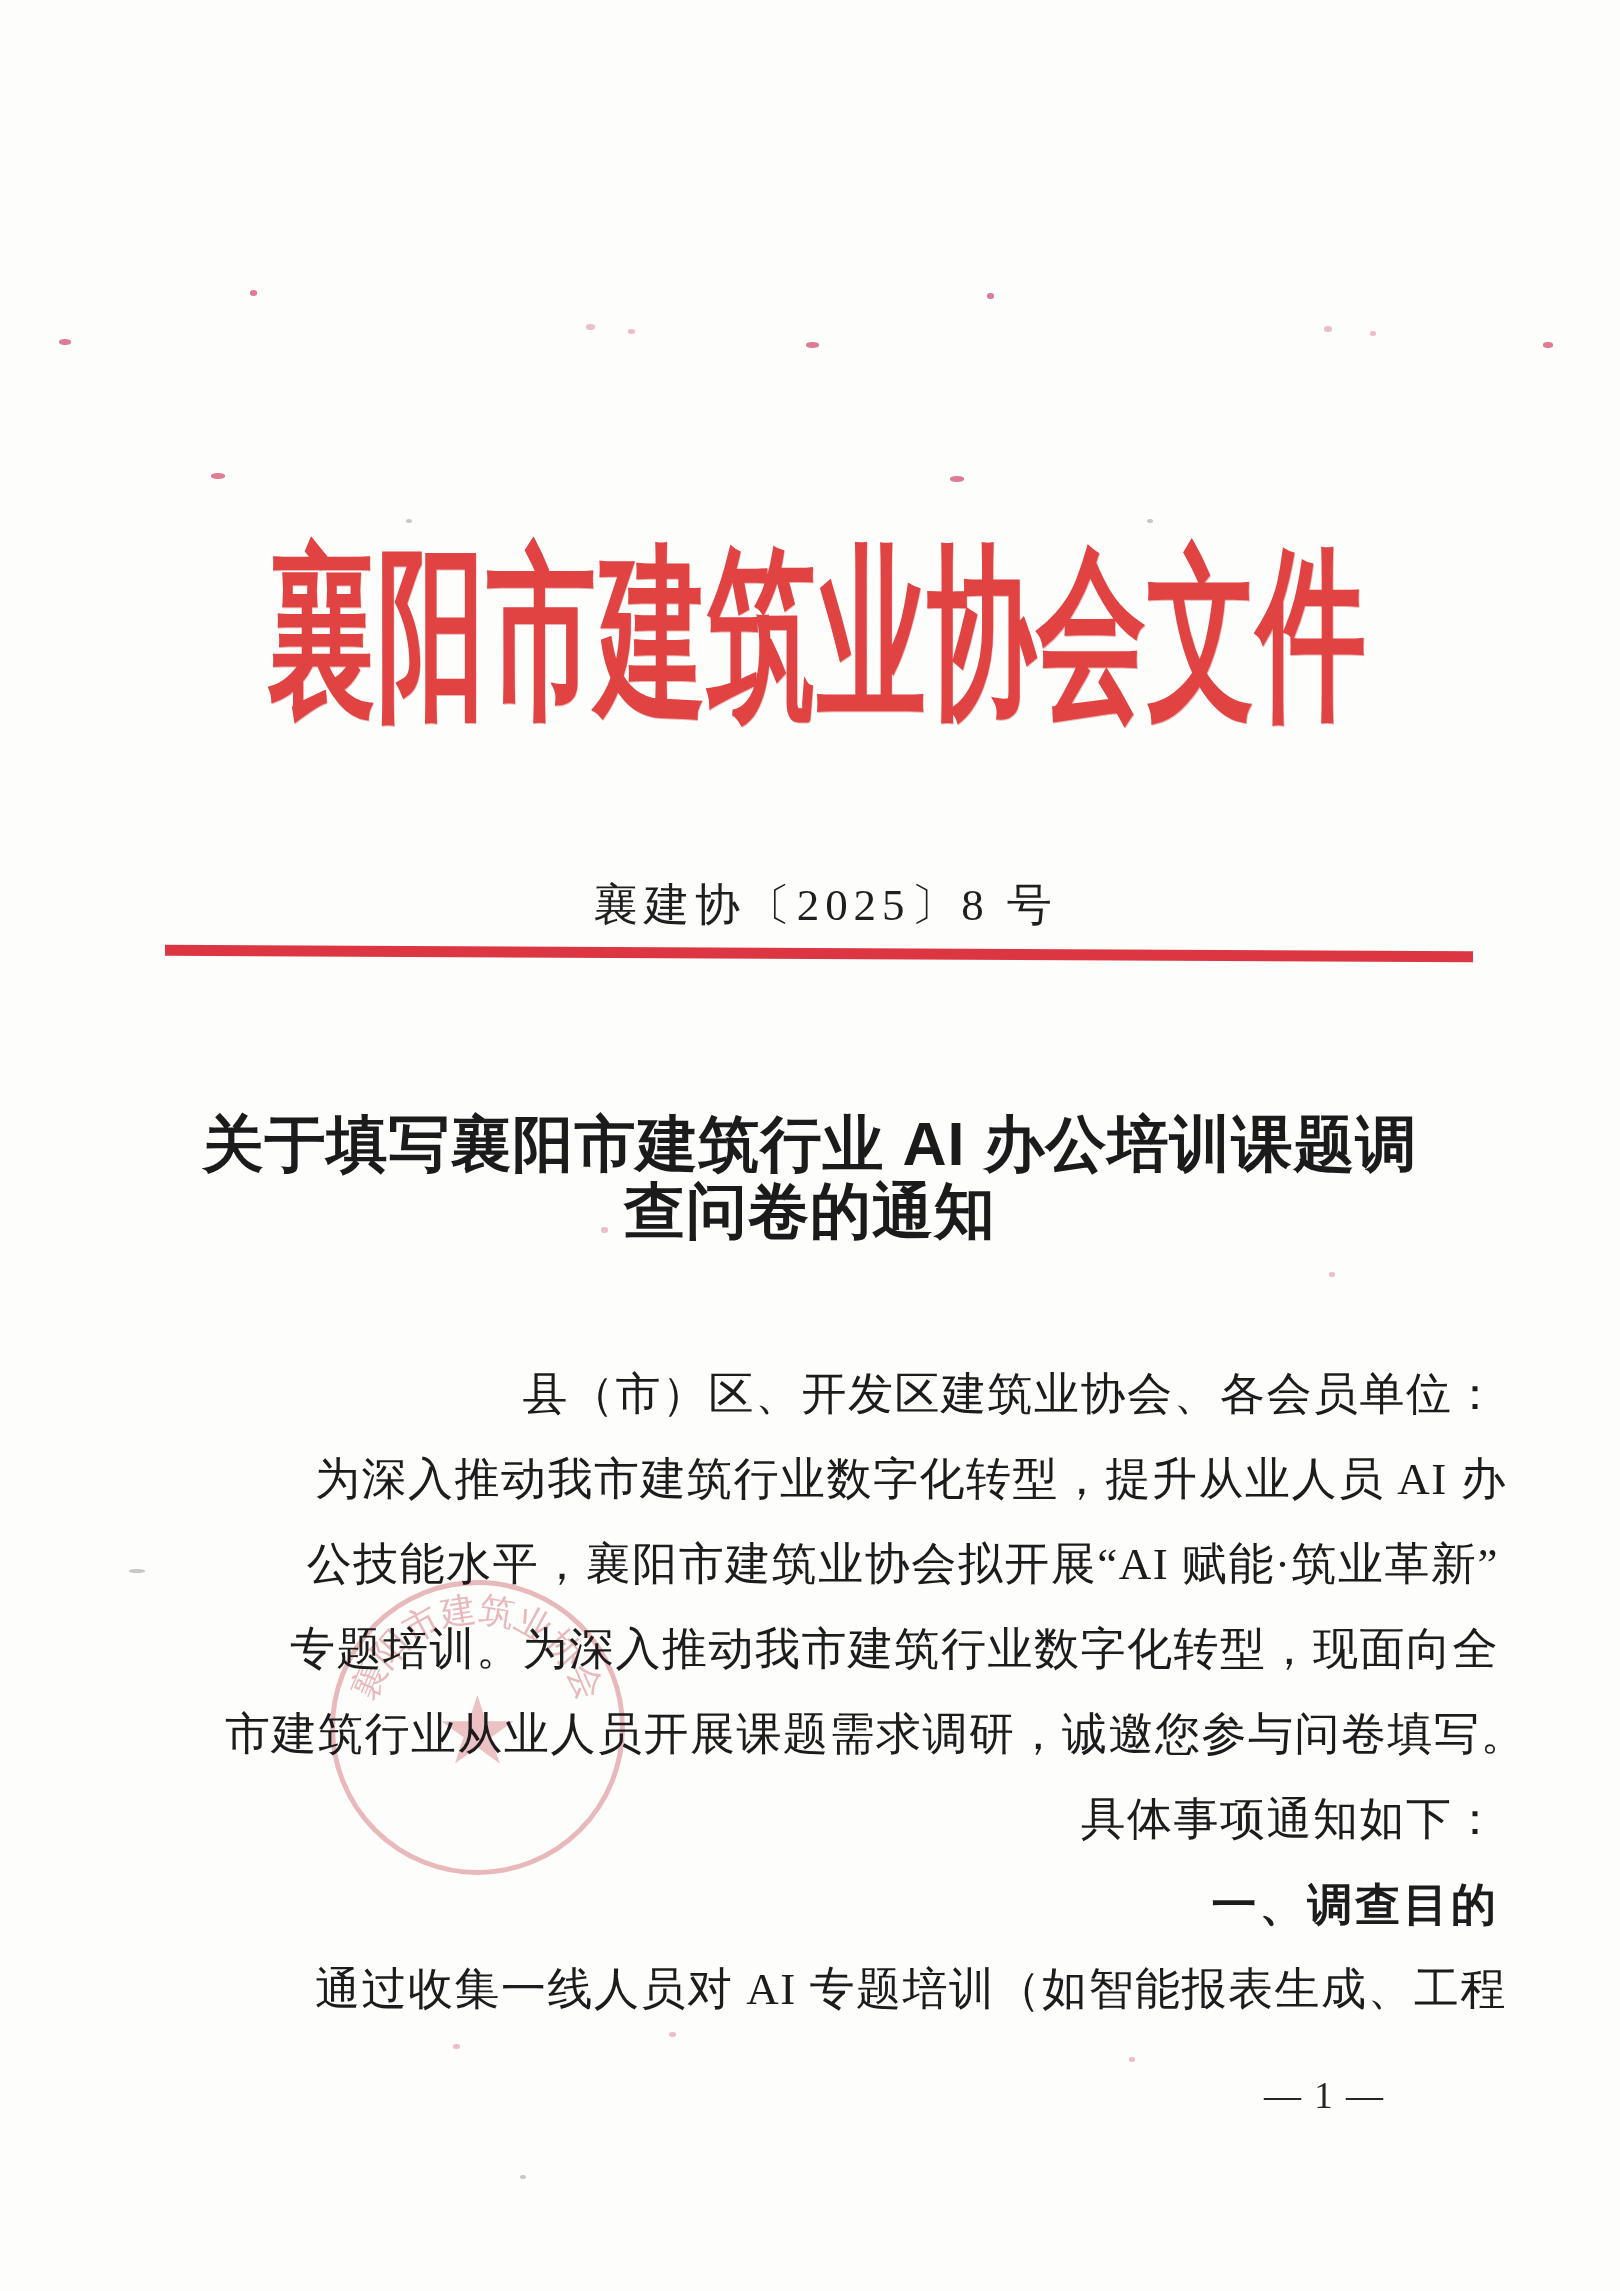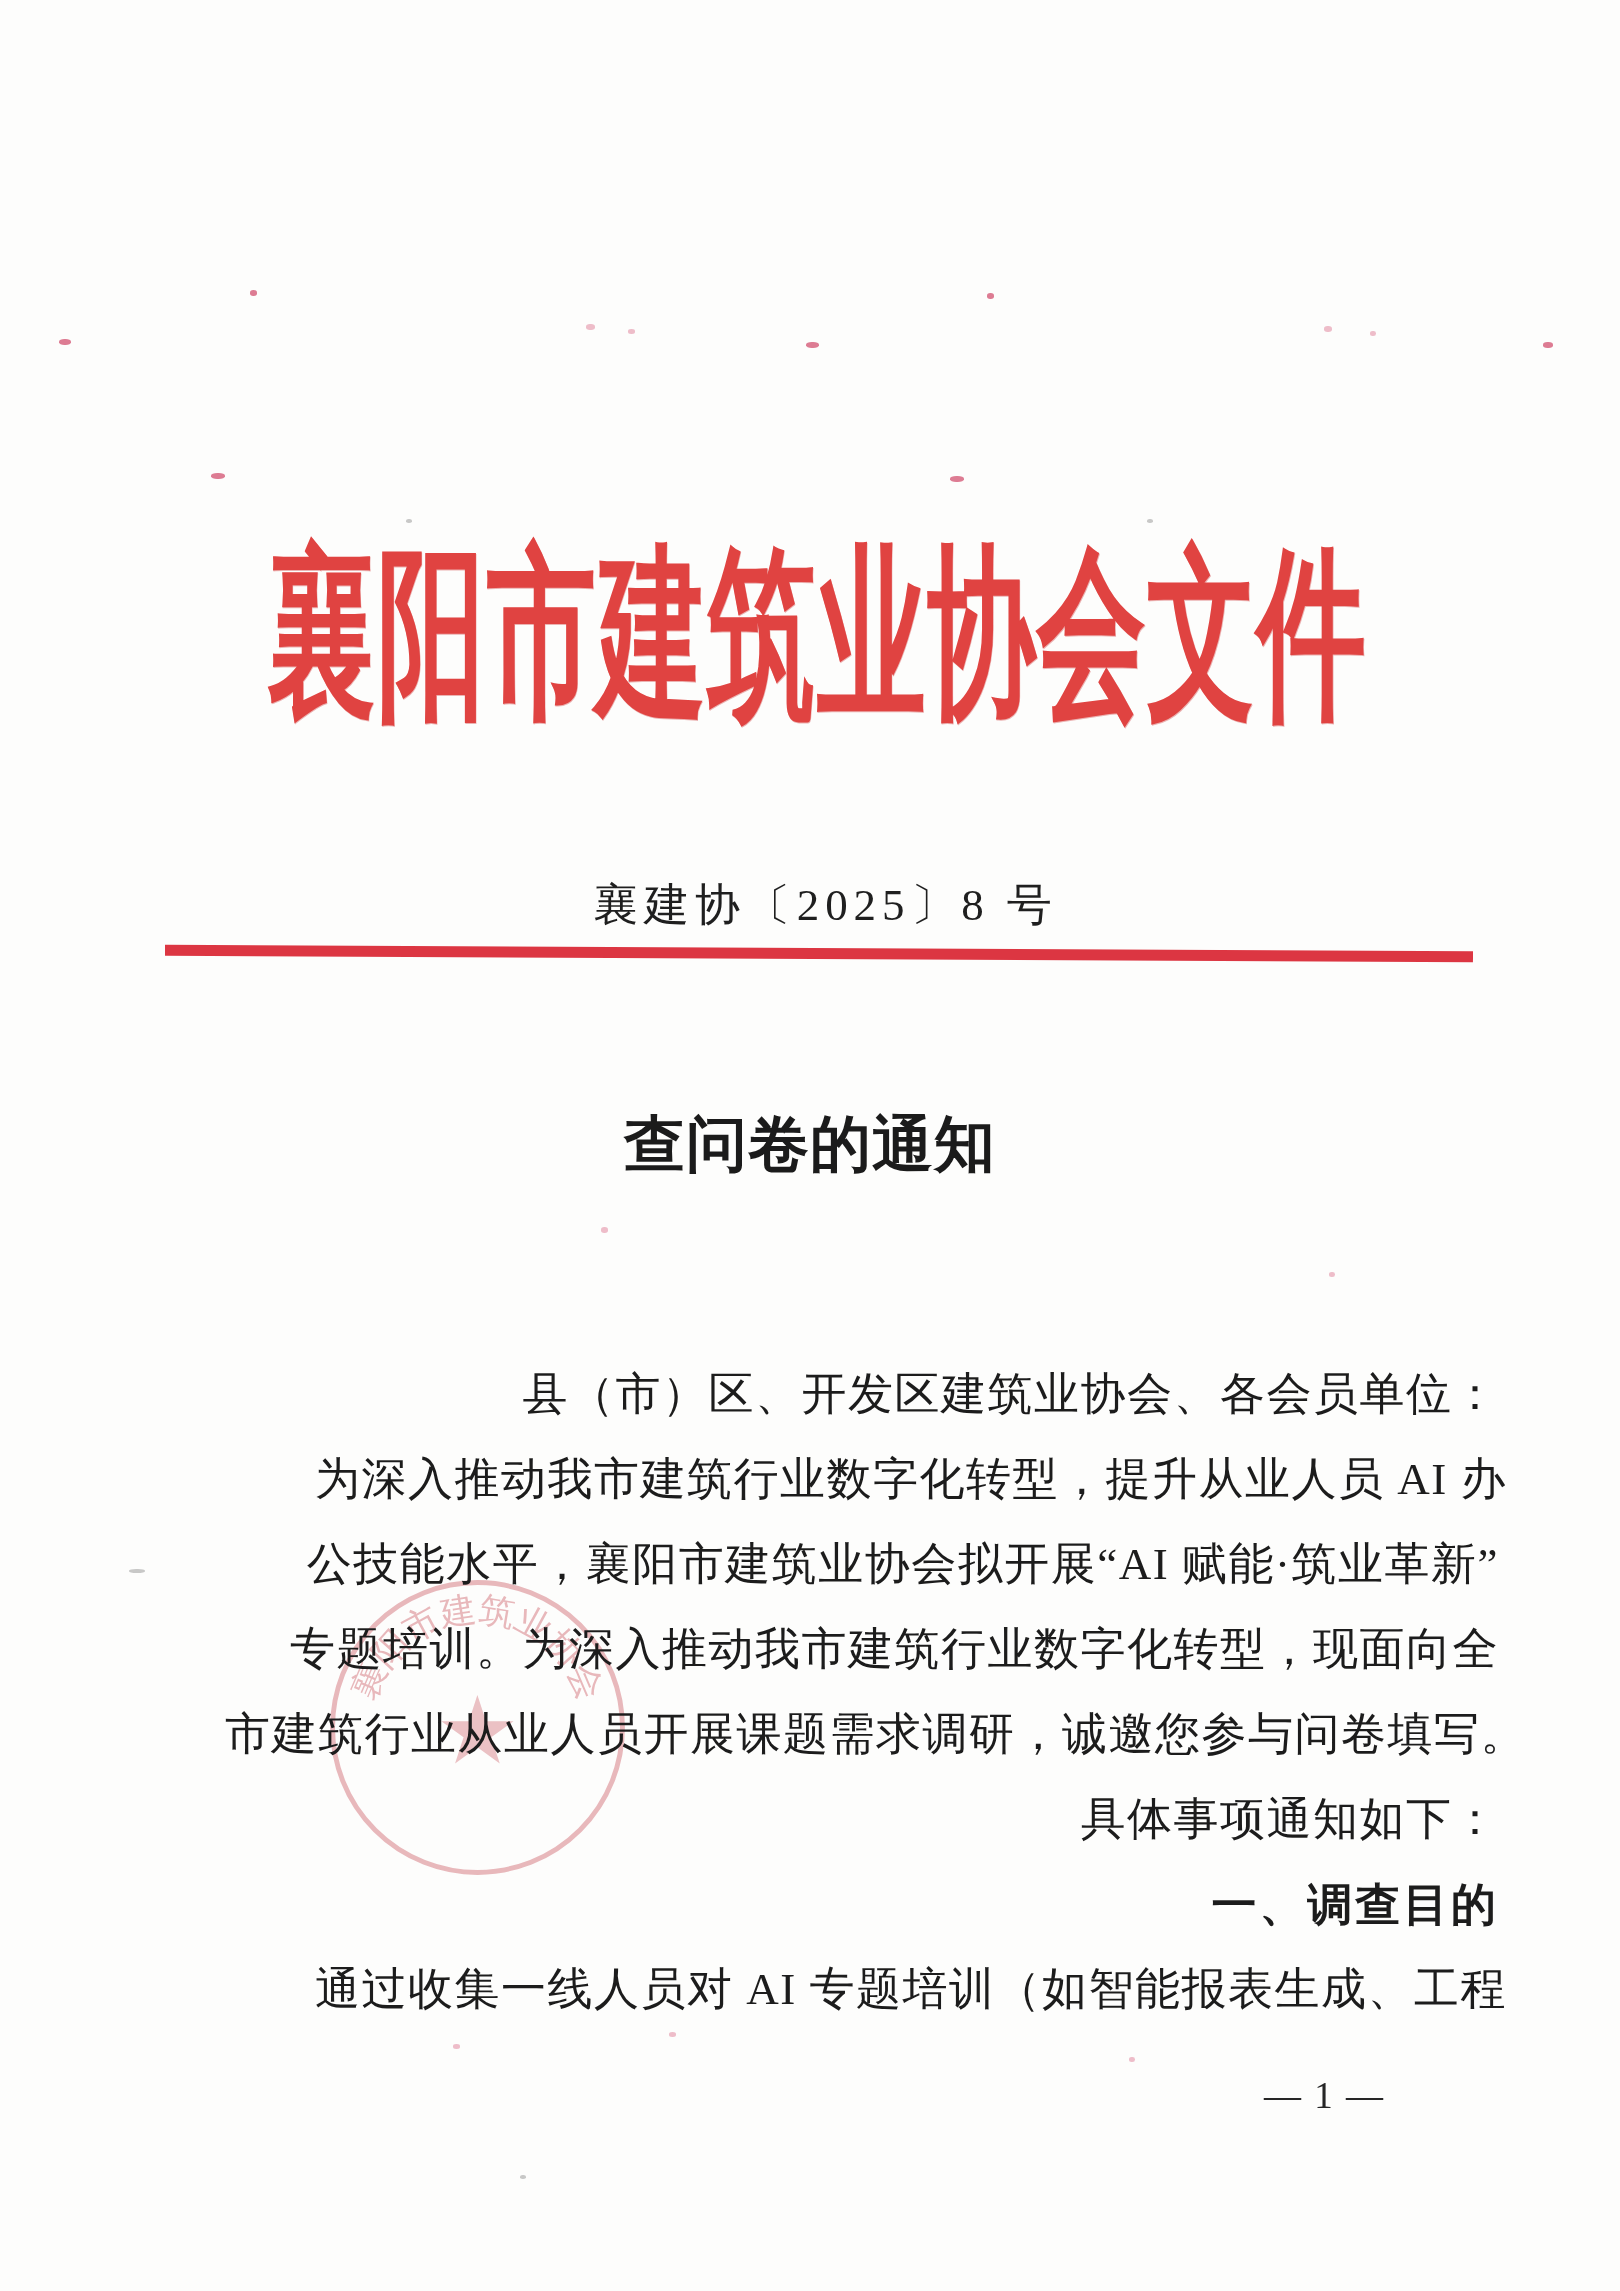--- a/index.html
+++ b/index.html
@@ -80,20 +80,21 @@
 
 <div class="page">
 
   <div class="masthead">襄阳市建筑业协会文件</div>
 
   <div class="doc-number">襄建协〔2025〕8 号</div>
 
   <div class="red-rule"></div>
 
   <div class="notice-title">
+    <div>关于填写襄阳市建筑行业 AI 办公培训课题调</div>
     <div>查问卷的通知</div>
   </div>
 
   <svg class="seal" viewBox="0 0 340 340">
     <circle cx="170" cy="170" r="148" fill="none" stroke="rgba(201,86,95,.75)" stroke-width="5"></circle>
     <path id="sealArc" d="M 62,170 A 108,108 0 1 1 278,170" fill="none"></path>
     <text font-size="36" fill="rgba(201,86,95,.75)" font-family="Liberation Serif, DejaVu Serif, serif">
       <textPath href="#sealArc" startOffset="50%" text-anchor="middle">襄阳市建筑业协会</textPath>
     </text>
     <text x="170" y="206" text-anchor="middle" font-size="96" fill="rgba(201,86,95,.65)">★</text>

